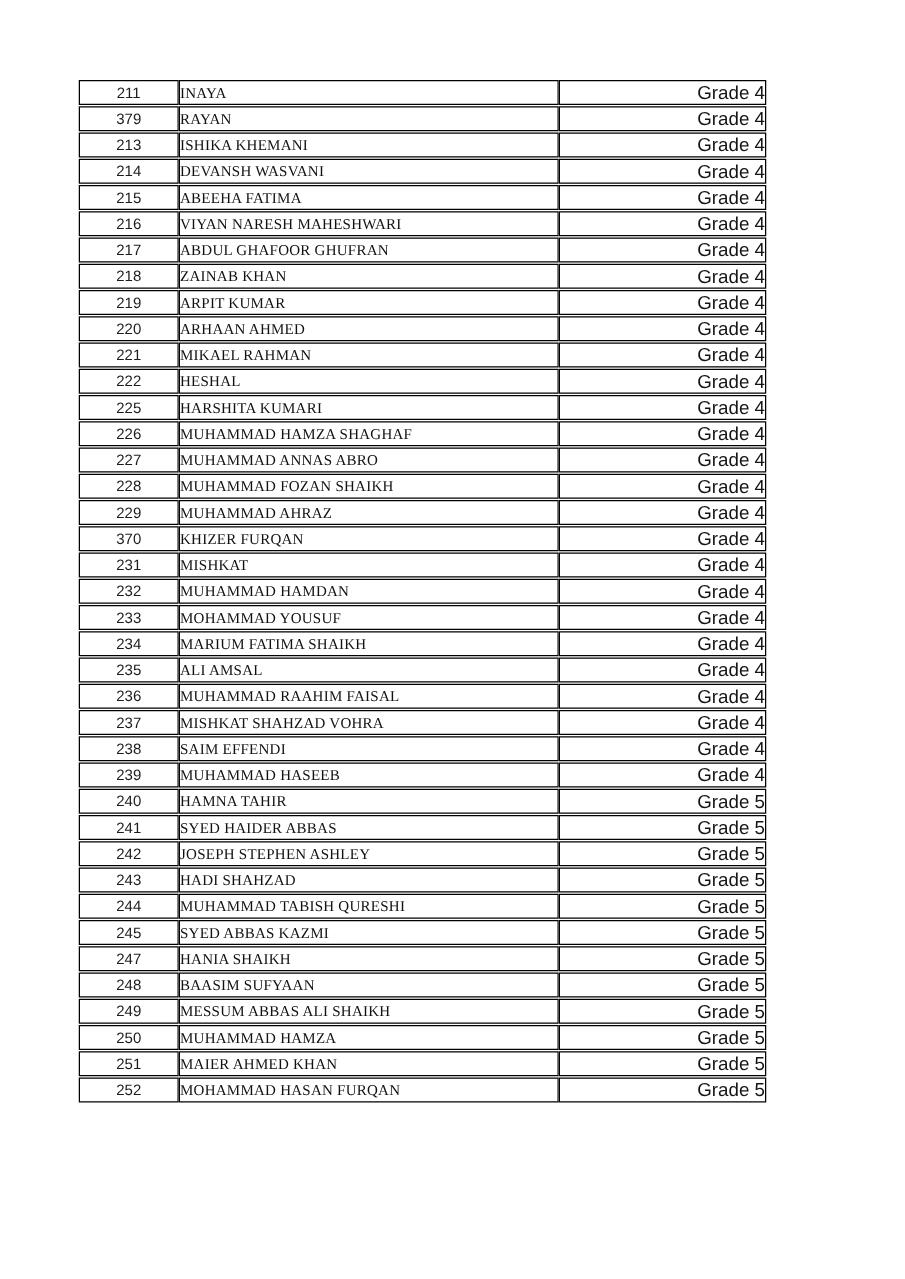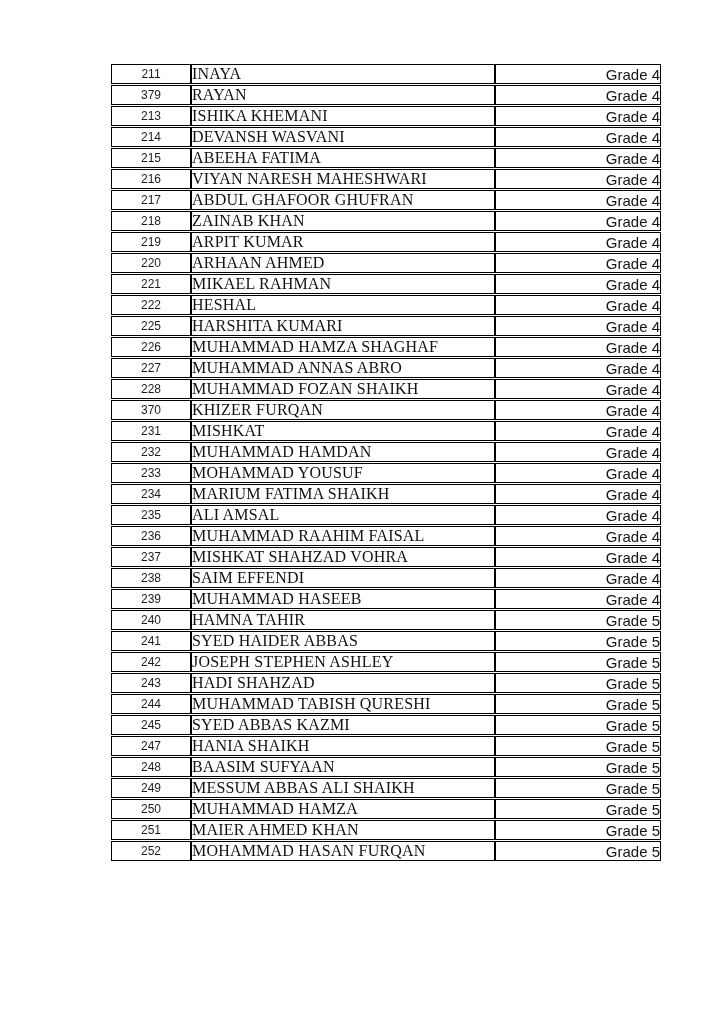--- a/index.html
+++ b/index.html
@@ -11,21 +11,20 @@
     height: 1023px;
     background: #ffffff;
     position: relative;
     overflow: hidden;
     font-family: "Liberation Serif", serif;
   }
   .page {
     position: absolute;
     inset: 0;
     background: #ffffff;
-    margin-left: 48px;
   }
   .table-wrap {
     position: absolute;
     left: 63px;
     top: 63px;
   }
   table.roster {
     border-collapse: separate;
     border-spacing: 0 1px;
     table-layout: fixed;
@@ -44,21 +43,21 @@
     text-align: center;
     font-family: "Liberation Sans", sans-serif;
     font-size: 12px;
     color: #1c1c1c;
   }
   td.col-name {
     width: 302px;
     padding-left: 5px;
     text-align: left;
     font-family: "Liberation Serif", serif;
-    font-size: 16px;
+    font-size: 12px;
     color: #111111;
     letter-spacing: 0.2px;
   }
   td.col-grade {
     width: 164px;
     text-align: right;
     font-family: "Liberation Sans", sans-serif;
     font-size: 15px;
     color: #141414;
   }
@@ -161,20 +160,25 @@
     <td class="col-name">MUHAMMAD ANNAS ABRO</td>
     <td class="col-grade">Grade 4</td>
   </tr>
 
   <tr>
     <td class="col-num">228</td>
     <td class="col-name">MUHAMMAD FOZAN SHAIKH</td>
     <td class="col-grade">Grade 4</td>
   </tr>
 
+  <tr>
+    <td class="col-num">229</td>
+    <td class="col-name">MUHAMMAD AHRAZ</td>
+    <td class="col-grade">Grade 4</td>
+  </tr>
 
   <tr>
     <td class="col-num">370</td>
     <td class="col-name">KHIZER FURQAN</td>
     <td class="col-grade">Grade 4</td>
   </tr>
 
   <tr>
     <td class="col-num">231</td>
     <td class="col-name">MISHKAT</td>

